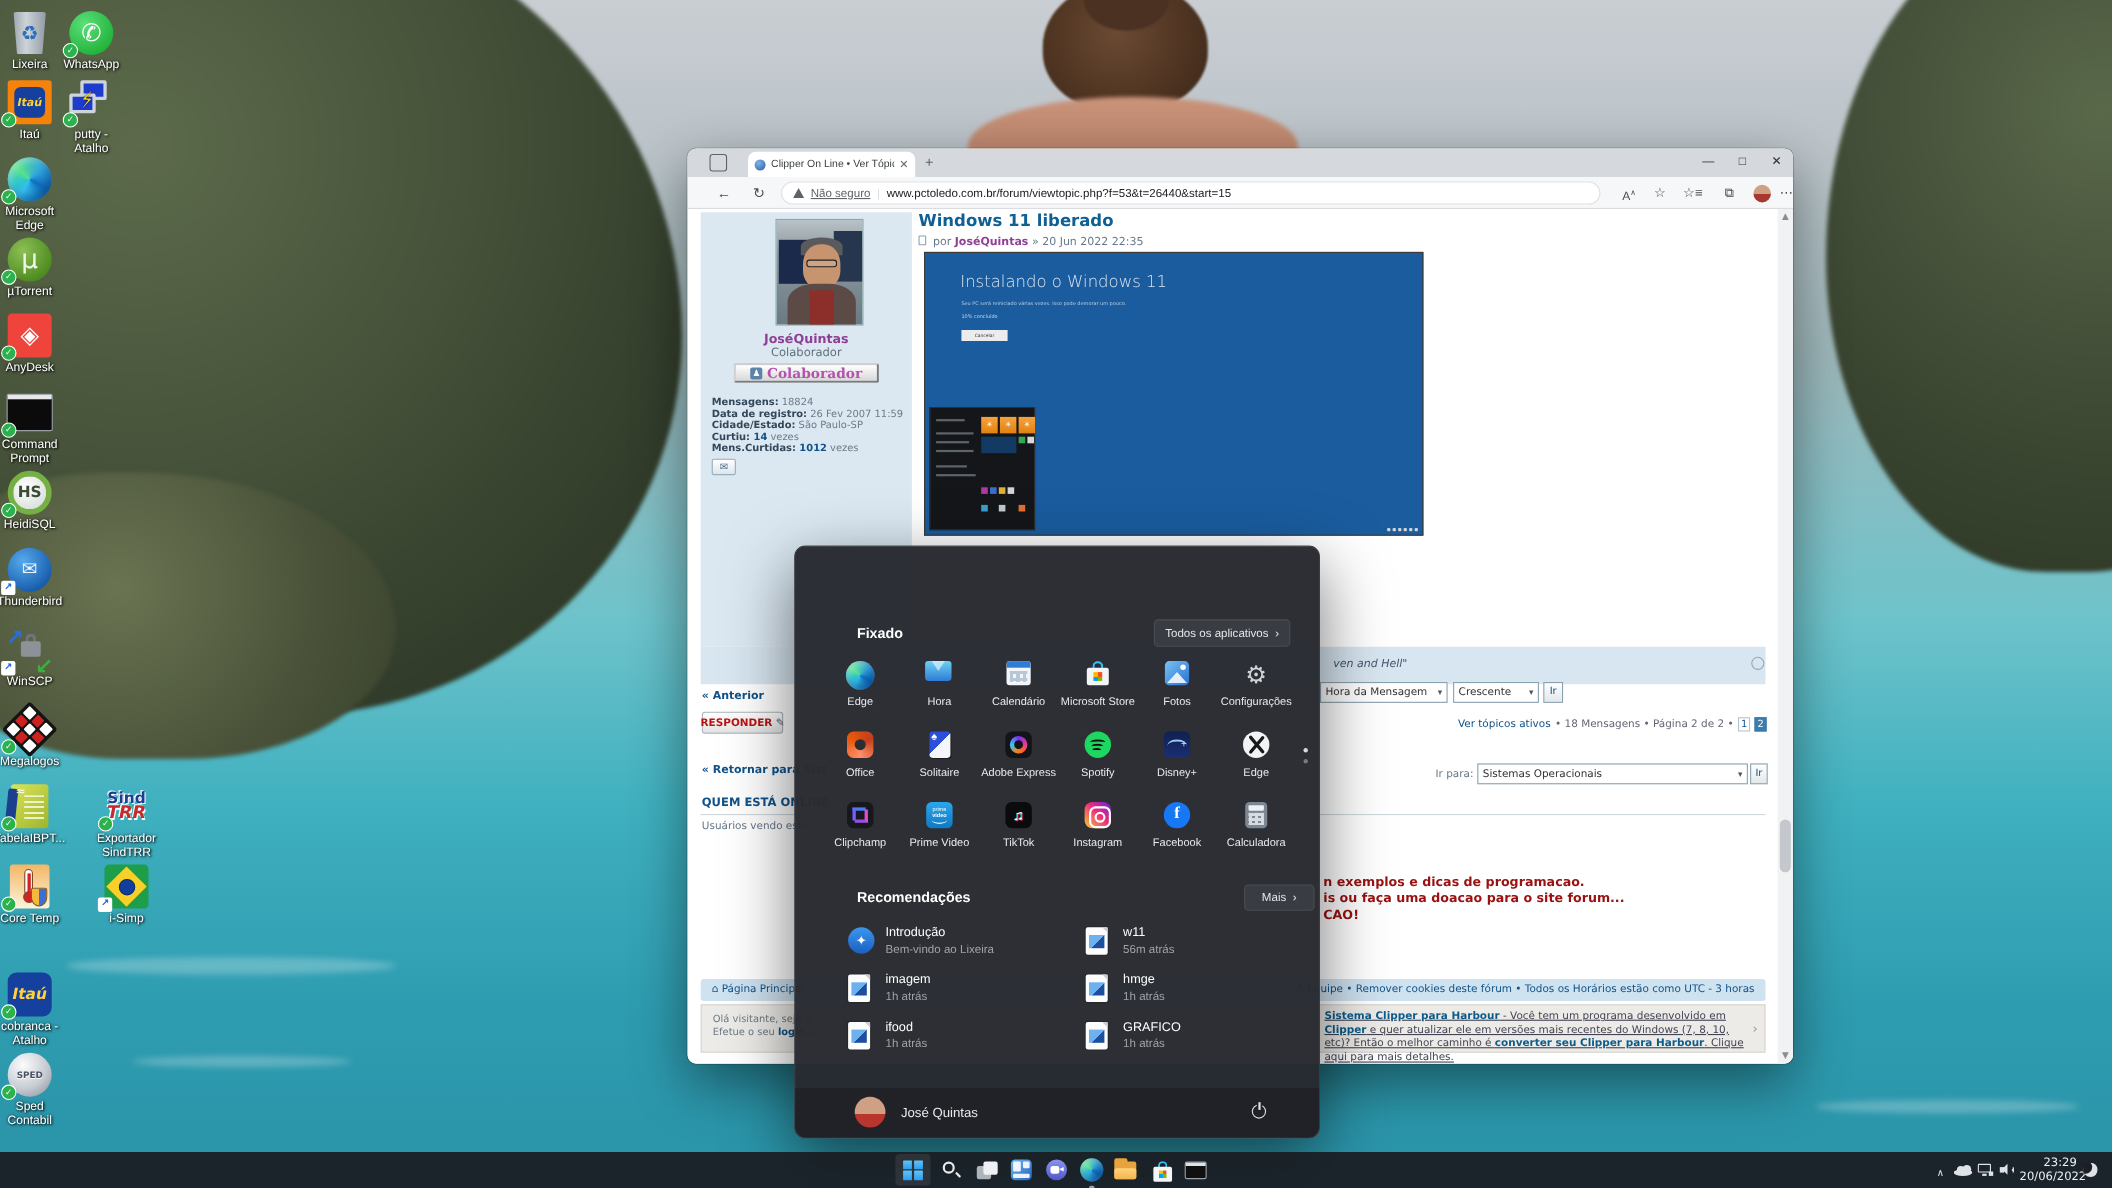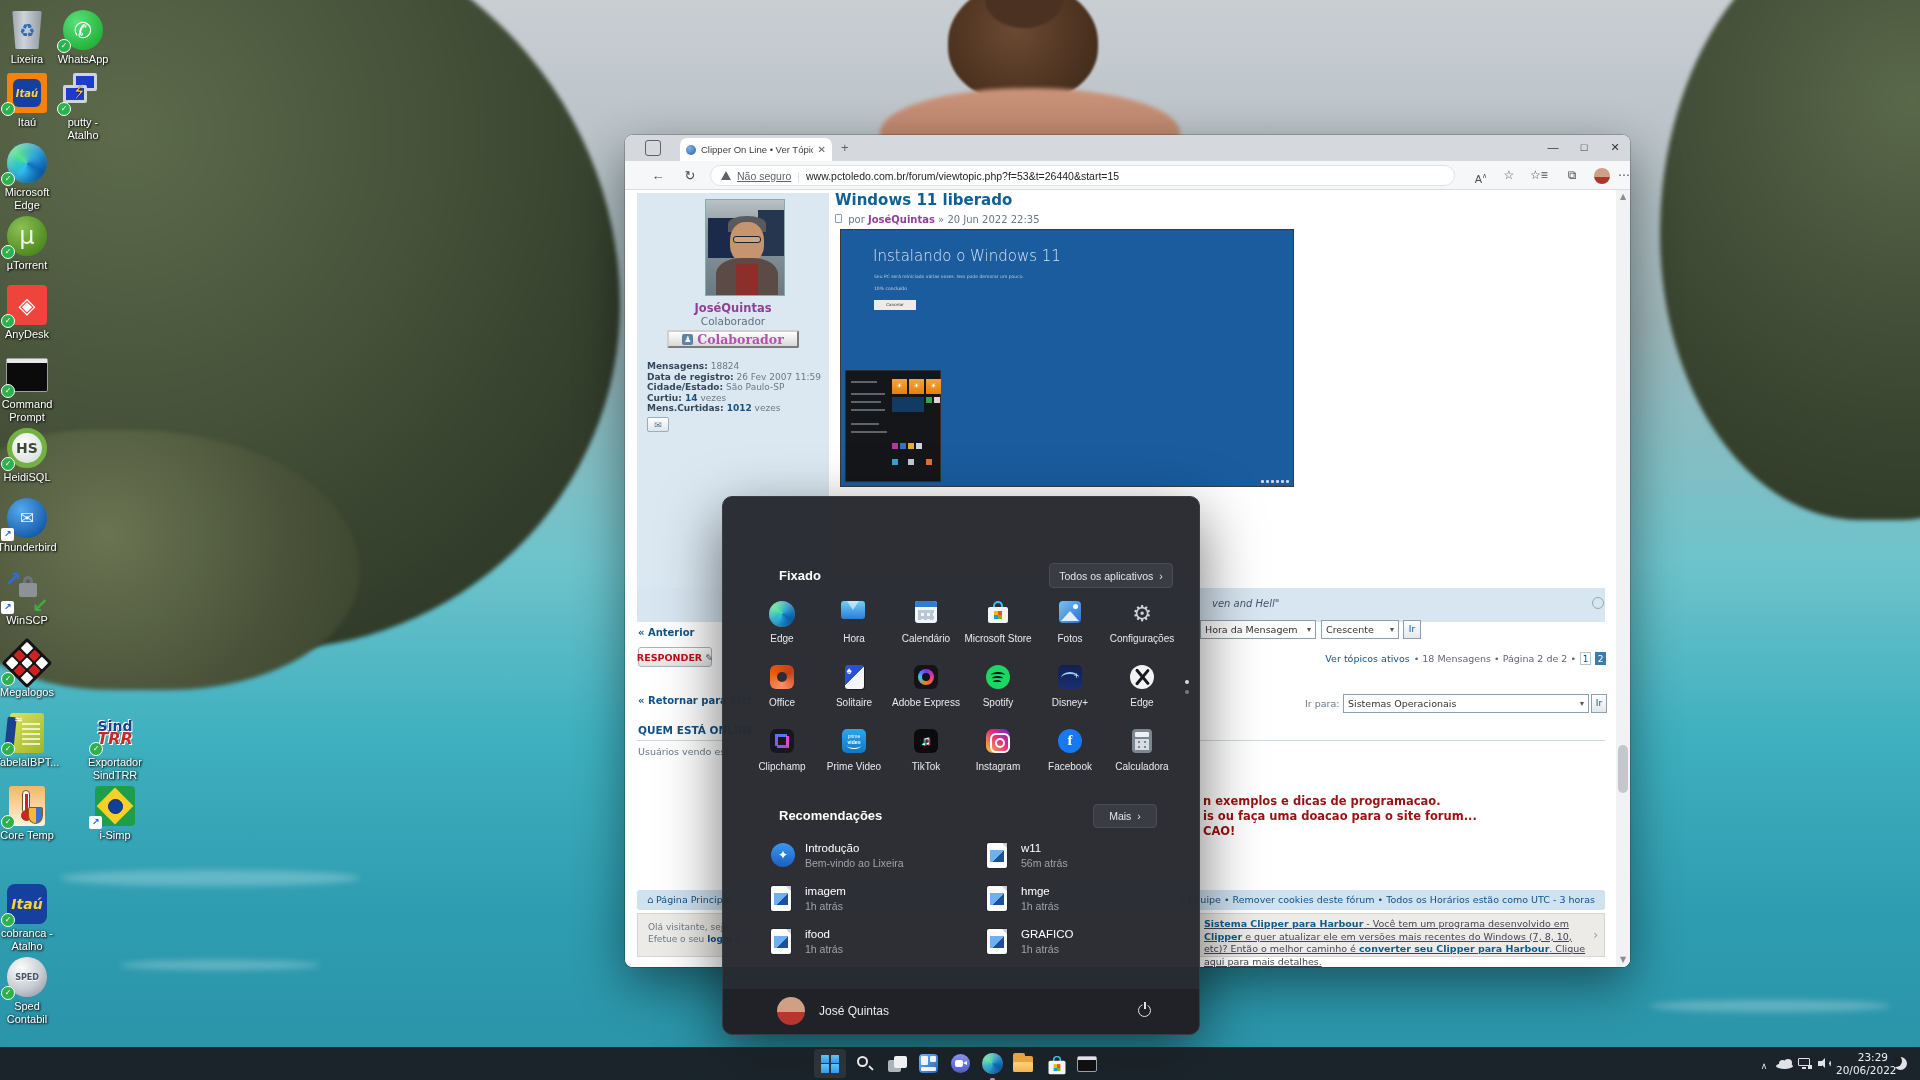--- a/index.html
+++ b/index.html
@@ -809,21 +809,21 @@
       </div>
     <div class="alb">Calculadora</div>
     </div>
 
   <div class="pagedots">
       <i></i>
       <i class="dim"></i>
     </div>
 
   <div class="shead" style="left:56px;top:311px;">Recomendações</div>
-  <div class="sbtn2" style="left:370px;top:307px;width:64px;height:24px;">
+  <div class="sbtn2" style="left:408px;top:307px;width:64px;height:24px;">
     <span>Mais</span>
       <span>›</span>
   </div>
 
   <div class="reccell" style="left:44px;top:342px;">
     <div class="ric">
         <div class="i-intro">✦</div>
       </div>
     <div class="rt1">Introdução</div>
     <div class="rt2">Bem-vindo ao Lixeira</div>

